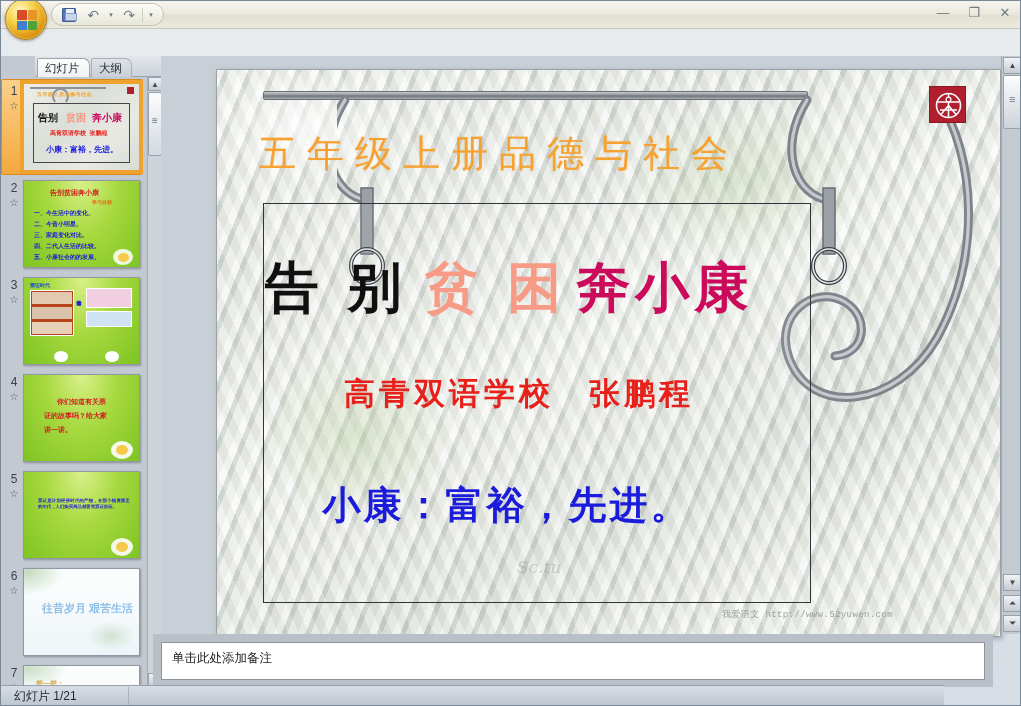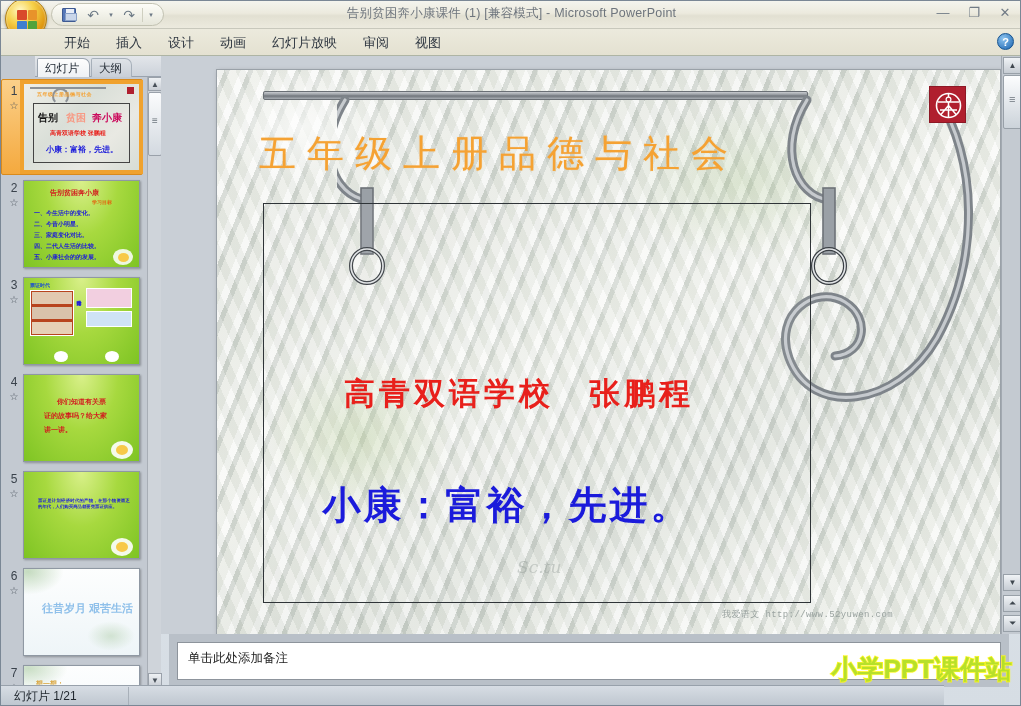--- a/index.html
+++ b/index.html
@@ -128,20 +128,21 @@
   }
   .thumb-num .star { font-size:10px; display:block; margin-top:1px; color:#4a525c;}
   .thumb-frame {
     position:absolute; left:22px; top:4px; width:117px; height: 88px;
     background:#fff; border:1px solid #8f98a3; box-shadow: 1px 1px 2px rgba(0,0,0,.28);
     overflow:hidden;
   }
   .thumb-row.selected .thumb-frame {
     outline: 3px solid #f0a22e; outline-offset: 0px;
     border-color:#f0a22e;
+    font-family:Liberation Mono, monospace;
   }
   .thumb-row.selected .thumb-sel-bg {
     position:absolute; left:0px; top:0px; width:142px; height: 96px;
     background: linear-gradient(#fbd08a,#f4a93e); border:1px solid #d98a1c; border-radius:2px;
   }
   .thumb-inner { position:absolute; inset:0; }
 
   
   .mini-t1 { background: linear-gradient(135deg,#efefe9 0%,#dadfd8 40%,#e9e9e3 70%,#d7ddd6 100%); }
   .mini-green { background: radial-gradient(ellipse at 50% 0%, #d9f08a 0%, #a7d93f 45%, #7ec423 100%); }
@@ -244,21 +245,21 @@
     font-family:"Liberation Mono","DejaVu Sans Mono",monospace; letter-spacing:.4px;
     white-space:nowrap;
   }
   .faint-mark {
     position:absolute; left:300px; top:487px; font-size:17px; color:rgba(150,160,155,.45);
     font-family:"DejaVu Serif",serif; font-style:italic;
   }
 
   
   .notes {
-    position:absolute; left:168px; top:633px; width:840px; height:53px;
+    position:absolute; left:152px; top:633px; width:840px; height:53px;
     background:#b9c0c8; padding: 6px 5px 0 5px;
   }
   .notes-box {
     position:absolute; left:8px; top:8px; width:824px; height:38px;
     background:#fff; border:1px solid #8d949c; padding: 7px 10px;
     font-size:12.5px; color:#222;
   }
 
   
   .vscroll-main {
@@ -332,41 +333,28 @@
       </div>
       <div class="qat-btn" title="恢复">
         <span class="arrowglyph">↷</span>
       </div>
       <div class="qat-sep"></div>
       <div class="qat-btn" style="width:12px">
         <span class="tiny-caret">▾</span>
       </div>
     </div>
 
-    <div class="win-title">告别贫困奔小康课件 (1) [兼容模式] - Microsoft PowerPoint</div>
 
     <div class="winbtns">
       <div class="winbtn">—</div>
       <div class="winbtn">❐</div>
       <div class="winbtn">✕</div>
     </div>
   </div>
 
-  <div class="ribbon">
-    <div class="tabs">
-      <div class="tab">开始</div>
-      <div class="tab">插入</div>
-      <div class="tab">设计</div>
-      <div class="tab">动画</div>
-      <div class="tab">幻灯片放映</div>
-      <div class="tab">审阅</div>
-      <div class="tab">视图</div>
-    </div>
-    <div class="help-btn">?</div>
-  </div>
 
   <div class="leftpane">
     <div class="pane-tabs">
       <div class="ptab active">幻灯片</div>
       <div class="ptab inactive">大纲</div>
       <div class="ptab-close">✕</div>
     </div>
 
     <div class="thumbs">
 
@@ -533,20 +521,23 @@
             <circle cx="15.5" cy="15.5" r="12" fill="none" stroke="#fff" stroke-width="1.6"></circle>
             <path d="M15.5 4 L15.5 27 M5 12 L26 12 M7 20 L24 20 M15.5 15.5 L7.5 25 M15.5 15.5 L23.5 25" stroke="#fff" stroke-width="1.5" fill="none"></path>
             <circle cx="15.5" cy="9.5" r="2.4" fill="#b01f2e" stroke="#fff" stroke-width="1.2"></circle>
           </svg>
         </div>
 
         <div class="board"></div>
 
         <div class="slide-title">五年级上册品德与社会</div>
 
+        <div class="headline">
+          <span class="h-black">告 别</span><span style="display:inline-block;width:18px"></span><span class="h-salmon">贫 困</span><span style="display:inline-block;width:10px"></span><span class="h-crimson">奔小康</span>
+        </div>
 
         <div class="subline">高青双语学校　张鹏程</div>
         <div class="defline">小康：富裕，先进。</div>
 
         <div class="faint-mark">Sc.tu</div>
         <div class="slide-watermark">我爱语文 http://www.52yuwen.com</div>
       </div>
     </div>
   </div>
 
@@ -561,21 +552,20 @@
       <span style="font-size:9px">⏷</span>
     </div>
   </div>
 
   <div class="notes">
 
     <div class="notes-box">单击此处添加备注</div>
   </div>
 
   <div class="kjwm">
-    <div class="l1">小学PPT课件站</div>
   </div>
 
   <div class="statusbar">
     <div class="status-left">幻灯片 1/21</div>
     <div class="status-sep"></div>
   </div>
 
 </div>
 
 </body></html>

